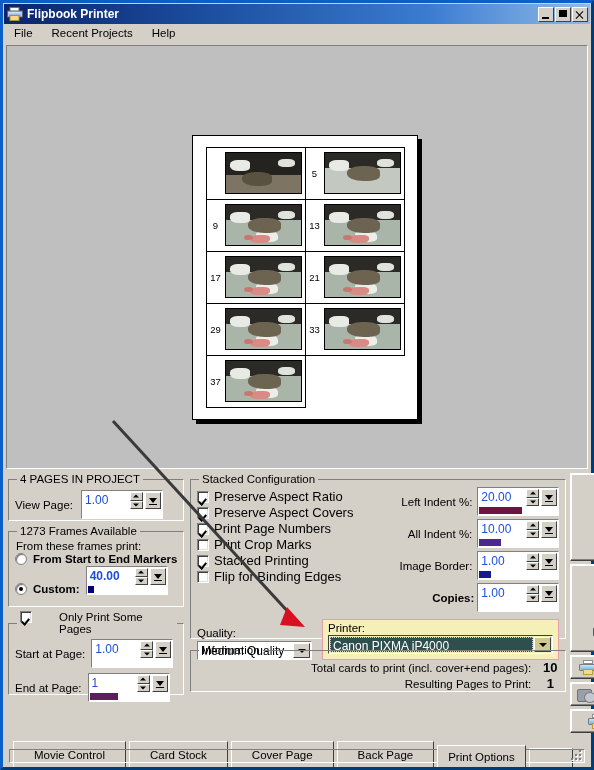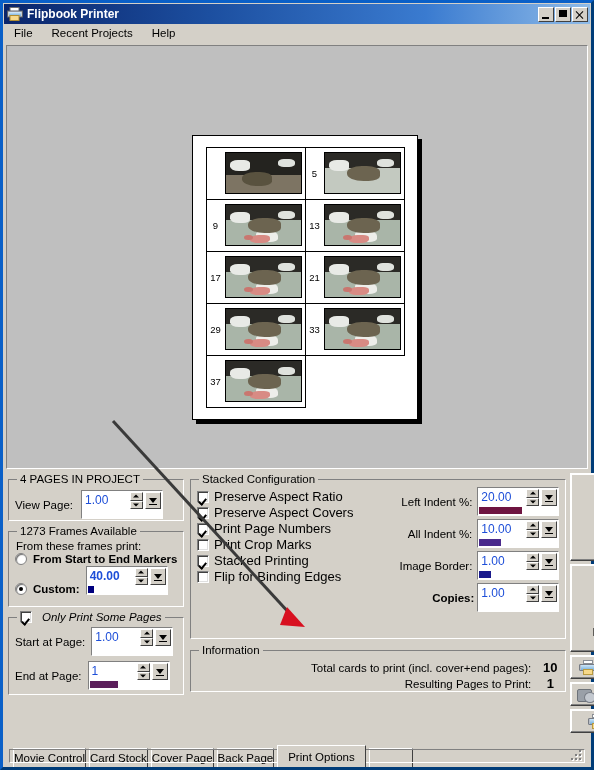--- a/index.html
+++ b/index.html
@@ -238,21 +238,21 @@
   .mp-out{position:absolute;left:4px;top:9px;width:10px;height:6px;background:#f7d98a;border:1px solid #b99a40;box-sizing:border-box;}
   .mp-blue{position:absolute;left:2px;top:5px;width:14px;height:5px;background:linear-gradient(#cfe6f7,#77b0dc);}
   .gear{position:absolute;left:0;top:2px;width:13px;height:11px;background:#9aa0a8;border:1px solid #6d7279;border-radius:2px;}
   .gear2{position:absolute;left:7px;top:5px;width:10px;height:9px;background:#c3c8cf;border:1px solid #777c85;border-radius:50%;}
   .testpg{position:absolute;left:9px;top:-1px;width:9px;height:9px;background:#fff;border:1px solid #b04040;box-sizing:border-box;}
   
   .tabbar{
     position:absolute;left:8px;bottom:-2px;height:22px;display:flex;align-items:flex-end;
   }
   .tab{
-    height:19px;padding:0 0;margin-right:3px;background:#d4d0c8;
+    height:26px;padding:0 20px;margin-right:3px;background:#d4d0c8;
     border:1px solid;border-color:#ffffff #404040 #404040 #ffffff;
     border-bottom:none;display:flex;align-items:center;font-size:11.5px;
     cursor:default;box-sizing:border-box;
   }
   .tab.active{height:22px;padding:0 10px;background:#d4d0c8;
     border-color:#ffffff #404040 #404040 #ffffff;position:relative;z-index:2;}
   .tabfiller{
     width:44px;height:19px;background:#d4d0c8;
     border:1px solid;border-color:#ffffff #404040 #404040 #ffffff;border-bottom:none;
     box-sizing:border-box;
@@ -491,21 +491,21 @@
                 </div>
                 <div class="bar-track">
                     <div class="bar-fill" style="width:8%;background:#00007e;"></div>
                   </div>
               </div>
             </div>
           </div>
         </fieldset>
 
         <fieldset class="gb" style="height:84px;">
-          <legend style="display:flex;gap:5px;font-style:italic;">
+          <legend style="display:flex;gap:22px;">
             <span class="cbox on"></span>
             <span>Only Print Some Pages</span>
           </legend>
           <div class="fl-row" style="margin-top:1px;">
             <span class="fl-lab" style="margin-right:6px;">Start at Page:</span>
             <div class="spin-wrap">
               <div class="spin-outer">
                 <div class="spin-row">
                   <div class="spin-val">1.00</div>
                   <div class="spin-updown">
@@ -677,20 +677,40 @@
                     </div>
                     <div class="bar-track">
                         <div class="bar-fill" style="width:0%;background:#000080;"></div>
                       </div>
                   </div>
                 </div>
               </div>
             </div>
           </div>
 
+          <div style="display:flex;align-items:flex-end;margin-top:7px;">
+            <div style="flex:0 0 115px;">
+              <div class="fl-lab" style="margin-bottom:2px;">Quality:</div>
+              <div class="combo">
+                <span class="cval">Medium Quality</span>
+                <span class="cbtn">
+                    <i></i>
+                  </span>
+              </div>
+            </div>
+            <div class="printer-hl" style="flex:1 1 auto;margin-left:10px;">
+              <div class="plab">Printer:</div>
+              <div class="combo sel">
+                <span class="cval">Canon PIXMA iP4000</span>
+                <span class="cbtn">
+                    <i></i>
+                  </span>
+              </div>
+            </div>
+          </div>
         </fieldset>
 
         <fieldset class="gb" style="margin-top:5px;height:48px;">
           <legend>Information</legend>
           <div class="inforow">
             <span class="lab">Total cards to print (incl. cover+end pages):</span>
             <span class="num">10</span>
           </div>
           <div class="inforow">
             <span class="lab">Resulting Pages to Print:</span>

